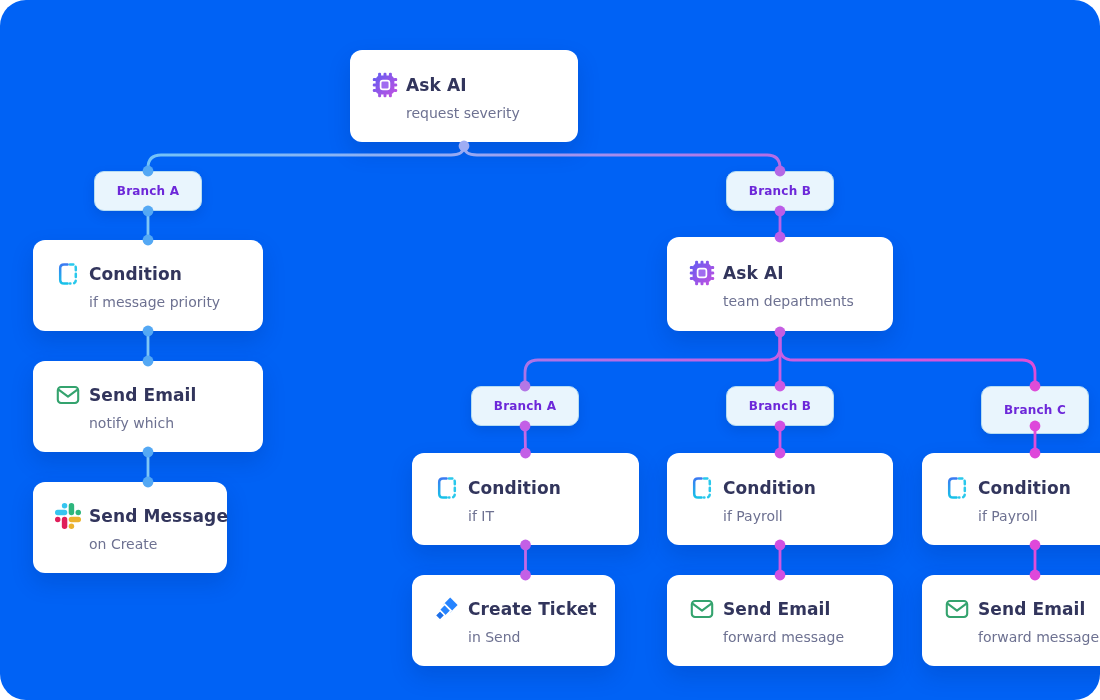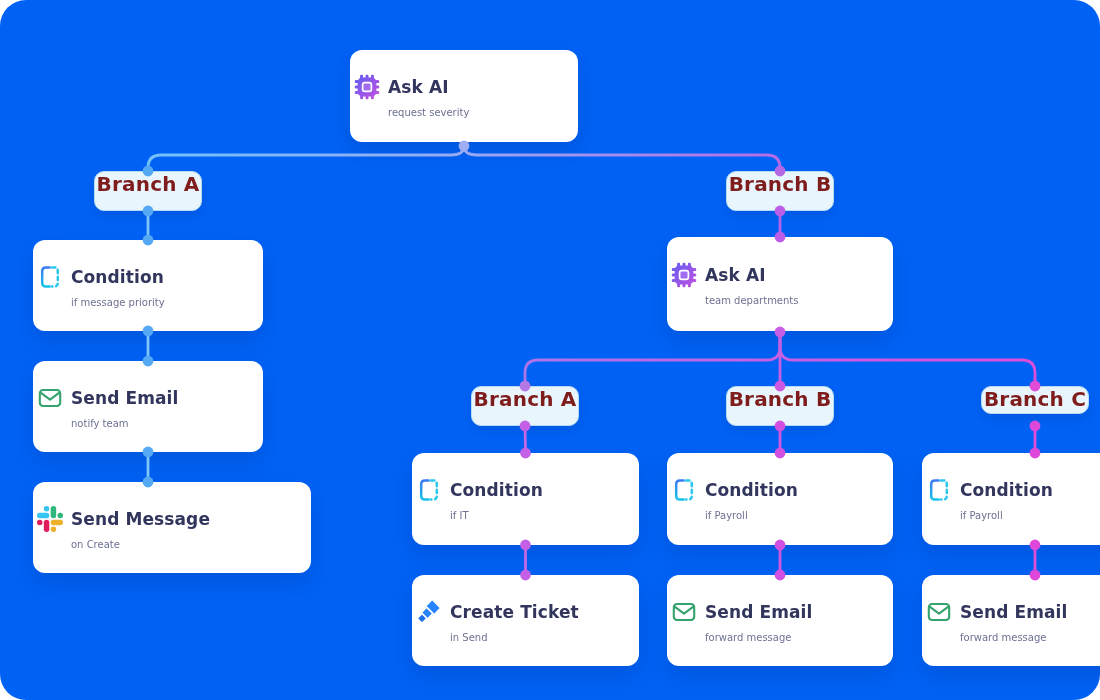--- a/index.html
+++ b/index.html
@@ -2,30 +2,30 @@
 <html><head>
 <meta charset="utf-8">
 <style>
   html,body{margin:0;padding:0;background:#ffffff;}
   body{width:1100px;height:700px;position:relative;overflow:hidden;
        font-family:"DejaVu Sans","Liberation Sans",sans-serif;}
   .canvas{position:absolute;left:0;top:0;width:1100px;height:700px;
           background:#0062f5;border-radius:26px;overflow:hidden;}
   .card{position:absolute;background:#ffffff;border-radius:12px;
         box-shadow:0 10px 22px rgba(8,35,110,.18);box-sizing:border-box;
-        padding:0 4px;display:grid;grid-template-columns:27px 1fr;
+        padding:0 22px;display:grid;grid-template-columns:27px 1fr;
         column-gap:13px;row-gap:5px;align-content:center;z-index:2;gap:7px;}
   .nicon{grid-column:1;grid-row:1;width:26px;height:26px;align-self:center;}
   .nicon svg{width:26px;height:26px;display:block;}
   .ntitle{grid-column:2;grid-row:1;font-size:17px;font-weight:700;
           color:#32355c;align-self:center;white-space:nowrap;letter-spacing:.1px;}
-  .nsub{grid-column:2;grid-row:2;font-size:10px;color:#6d7191;white-space:nowrap;}
+  .nsub{grid-column:2;grid-row:2;font-size:14px;color:#6d7191;white-space:nowrap;}
   .badge{position:absolute;background:#e9f5fd;border:1.5px solid #b5dcf2;
-         border-radius:10px;display:flex;align-items:flex-start;justify-content:center;
-         font-size:20px;font-weight:700;color:#7f1d1d;box-sizing:border-box;
+         border-radius:10px;display:flex;align-items:center;justify-content:center;
+         font-size:12px;font-weight:700;color:#6d28d9;box-sizing:border-box;
          z-index:2;box-shadow:0 5px 12px rgba(8,35,110,.15);letter-spacing:.2px;}
   svg.connectors{position:absolute;left:0;top:0;width:1100px;height:700px;
          z-index:3;pointer-events:none;}
 </style>
 </head>
 <body>
 
 <div class="canvas">
     <div class="card" style="left: 350px; top: 50px; width: 228px; height: 92px;">
       <span class="nicon">
@@ -77,23 +77,23 @@
       <div class="nsub">if message priority</div>
     </div>
     <div class="card" style="left: 33px; top: 361px; width: 230px; height: 91px;">
       <span class="nicon">
         <svg viewBox="0 0 26 26" fill="none" stroke="#34a36e" stroke-width="2.1" stroke-linecap="round" stroke-linejoin="round">
           <rect x="2.8" y="5" width="20.4" height="16" rx="3.2"></rect>
           <path d="M3.6,7.6 L13,14.6 L22.4,7.6"></path>
         </svg>
       </span>
       <div class="ntitle">Send Email</div>
-      <div class="nsub">notify team</div>
-    </div>
-    <div class="card" style="left: 33px; top: 482px; width: 278px; height: 91px;">
+      <div class="nsub">notify which</div>
+    </div>
+    <div class="card" style="left: 33px; top: 482px; width: 194px; height: 91px;">
       <span class="nicon">
         <svg viewBox="0 0 24 24">
           <g fill="#36C5F0">
             <rect x="6.3" y="0" width="5.05" height="5.05" rx="2.5"></rect>
             <rect x="0" y="6.3" width="11.35" height="5.05" rx="2.5"></rect>
           </g>
           <g fill="#2EB67D">
             <rect x="12.65" y="0" width="5.05" height="11.35" rx="2.5"></rect>
             <rect x="18.95" y="6.3" width="5.05" height="5.05" rx="2.5"></rect>
           </g>
@@ -142,40 +142,40 @@
       </span>
       <div class="ntitle">Ask AI</div>
       <div class="nsub">team departments</div>
     </div>
     <div class="badge" style="left: 471px; top: 386px; width: 108px; height: 40px;">
       <span>Branch A</span>
     </div>
     <div class="badge" style="left: 726px; top: 386px; width: 108px; height: 40px;">
       <span>Branch B</span>
     </div>
-    <div class="badge" style="left: 981px; top: 386px; width: 108px; height: 28px;">
+    <div class="badge" style="left: 981px; top: 386px; width: 108px; height: 48px;">
       <span>Branch C</span>
     </div>
     <div class="card" style="left: 412px; top: 453px; width: 227px; height: 92px;">
       <span class="nicon">
         <svg viewBox="0 0 26 26" fill="none">
           <defs>
             <linearGradient id="gcond" x1="8" y1="3" x2="8" y2="23" gradientUnits="userSpaceOnUse">
               <stop offset="0" stop-color="#3b79f2"></stop>
               <stop offset="1" stop-color="#17c3e8"></stop>
             </linearGradient>
           </defs>
           <path d="M12.6,3.4 H9 Q5.2,3.4 5.2,7.2 V18.8 Q5.2,22.6 9,22.6 H12.6" stroke="url(#gcond)" stroke-width="2.5" stroke-linecap="round"></path>
           <path d="M15,3.4 H17 Q20.8,3.4 20.8,7.2 V18.8 Q20.8,22.6 17,22.6 H15" stroke="#29c8ec" stroke-width="2.5" stroke-linecap="round" stroke-dasharray="3.2 3.6"></path>
         </svg>
       </span>
       <div class="ntitle">Condition</div>
       <div class="nsub">if IT</div>
     </div>
-    <div class="card" style="left: 412px; top: 575px; width: 227px; height: 91px;">
+    <div class="card" style="left: 412px; top: 575px; width: 203px; height: 91px;">
       <span class="nicon">
         <svg viewBox="0 0 26 26">
           <path d="M16.2,1.6 L23.6,9 L16.2,16.4 L8.8,9 Z" fill="#2684FF"></path>
           <path d="M10.6,8.2 L17,14.6 L10.6,21 L4.2,14.6 Z" fill="#2684FF" stroke="#ffffff" stroke-width="1.7"></path>
           <path d="M6,14.4 L11,19.4 L6,24.4 L1,19.4 Z" fill="#1d6fe8" stroke="#ffffff" stroke-width="1.7"></path>
         </svg>
       </span>
       <div class="ntitle">Create Ticket</div>
       <div class="nsub">in Send</div>
     </div>

